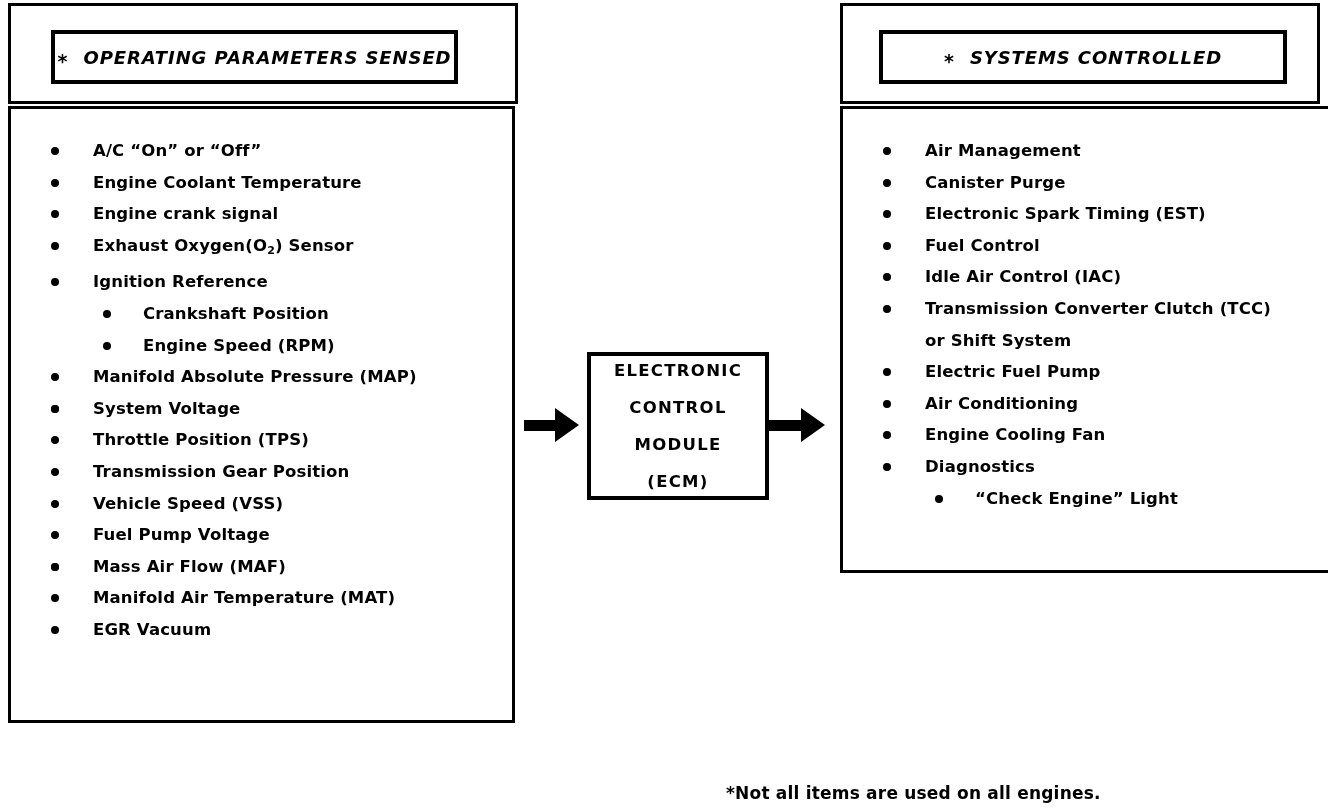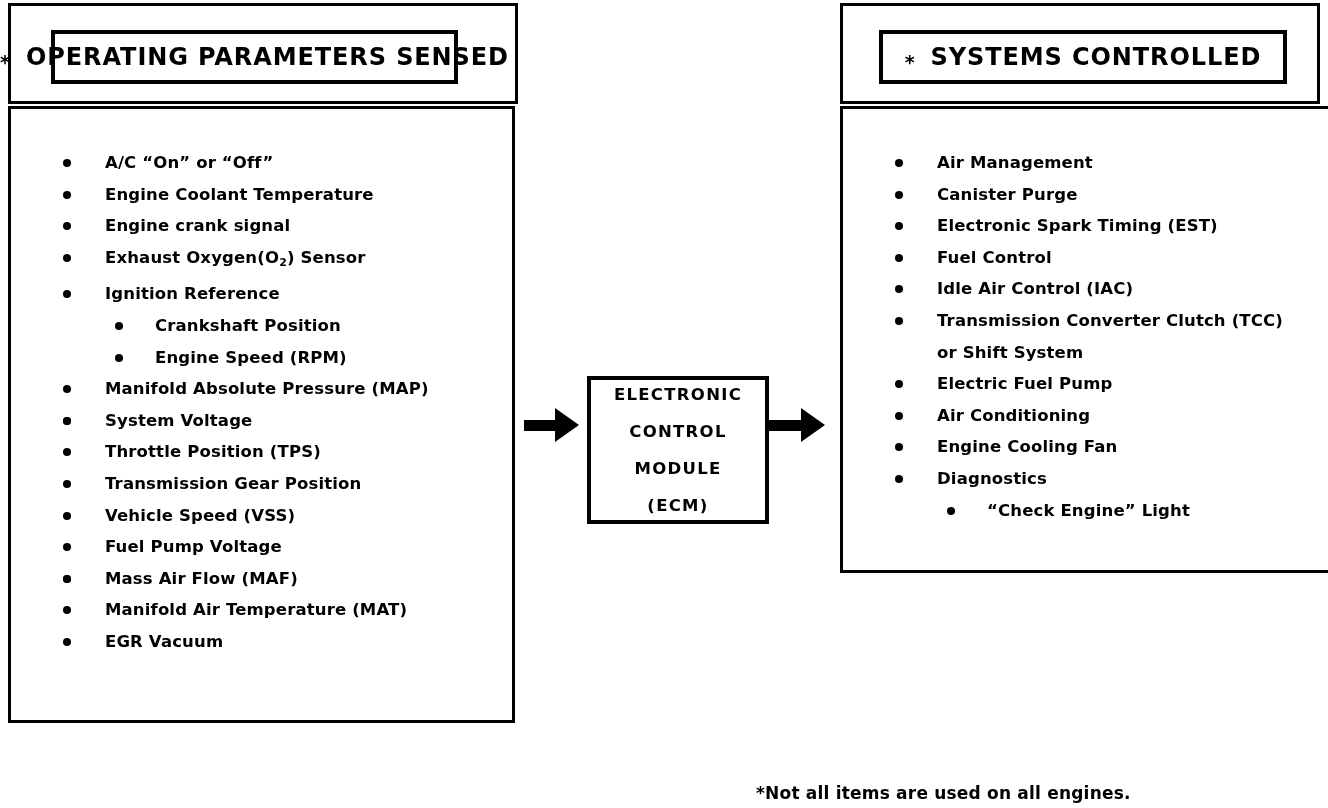--- a/index.html
+++ b/index.html
@@ -41,33 +41,34 @@
   }
   .asterisk {
     font-size: 19px;
     font-weight: 700;
     line-height: 1;
     position: relative;
     top: 4px;
     margin-right: 16px;
   }
   .plate-text {
-    font-size: 24px;
+    font-size: 18px;
     font-weight: 700;
     letter-spacing: 0.9px;
     white-space: nowrap;
+    font-style: italic;
   }
 
   
   .list-panel {
     padding: 22px 10px 10px 10px;
   }
   ul.bullets {
     list-style: none;
-    margin: 16px;
+    margin: 4px;
     padding: 0;
   }
   ul.bullets li {
     position: relative;
     font-size: 16.5px;
     font-weight: 700;
     letter-spacing: 0.15px;
     line-height: 31.6px;
     padding-left: 68px;
     white-space: nowrap;
@@ -179,21 +180,21 @@
       <li><span class="dot"></span><span>Manifold Air Temperature (MAT)</span></li>
       <li><span class="dot"></span><span>EGR  Vacuum</span></li>
     </ul>
 </div>
 
 <div class="arrow" style="left:524px; top:408px;">
   <div class="shaft" style="width:32px;"></div>
   <div class="head"></div>
 </div>
 
-<div id="ecm-box" style="left:587px; top:352px; width:182px; height:148px;margin-top:24px;">
+<div id="ecm-box" style="left:587px; top:352px; width:182px; height:148px;">
   <div class="ecm-line">ELECTRONIC</div>
   <div class="ecm-line">CONTROL</div>
   <div class="ecm-line">MODULE</div>
   <div class="ecm-line">(ECM)</div>
 </div>
 
 <div class="arrow" style="left:769px; top:408px;">
   <div class="shaft" style="width:33px;"></div>
   <div class="head"></div>
 </div>
@@ -217,13 +218,13 @@
       <li><span class="dot"></span><span>Transmission Converter Clutch (TCC)</span></li>
       <li class="cont"><span>or Shift System</span></li>
       <li><span class="dot"></span><span>Electric Fuel Pump</span></li>
       <li><span class="dot"></span><span>Air Conditioning</span></li>
       <li><span class="dot"></span><span>Engine Cooling Fan</span></li>
       <li><span class="dot"></span><span>Diagnostics</span></li>
       <li class="sub"><span class="dot"></span><span>“Check Engine” Light</span></li>
     </ul>
 </div>
 
-<div id="footnote" style="left:726px; top:783px;margin-left:30px;">*Not all items are used on all engines.</div>
+<div id="footnote" style="left:726px; top:783px;">*Not all items are used on all engines.</div>
 
 </body></html>

